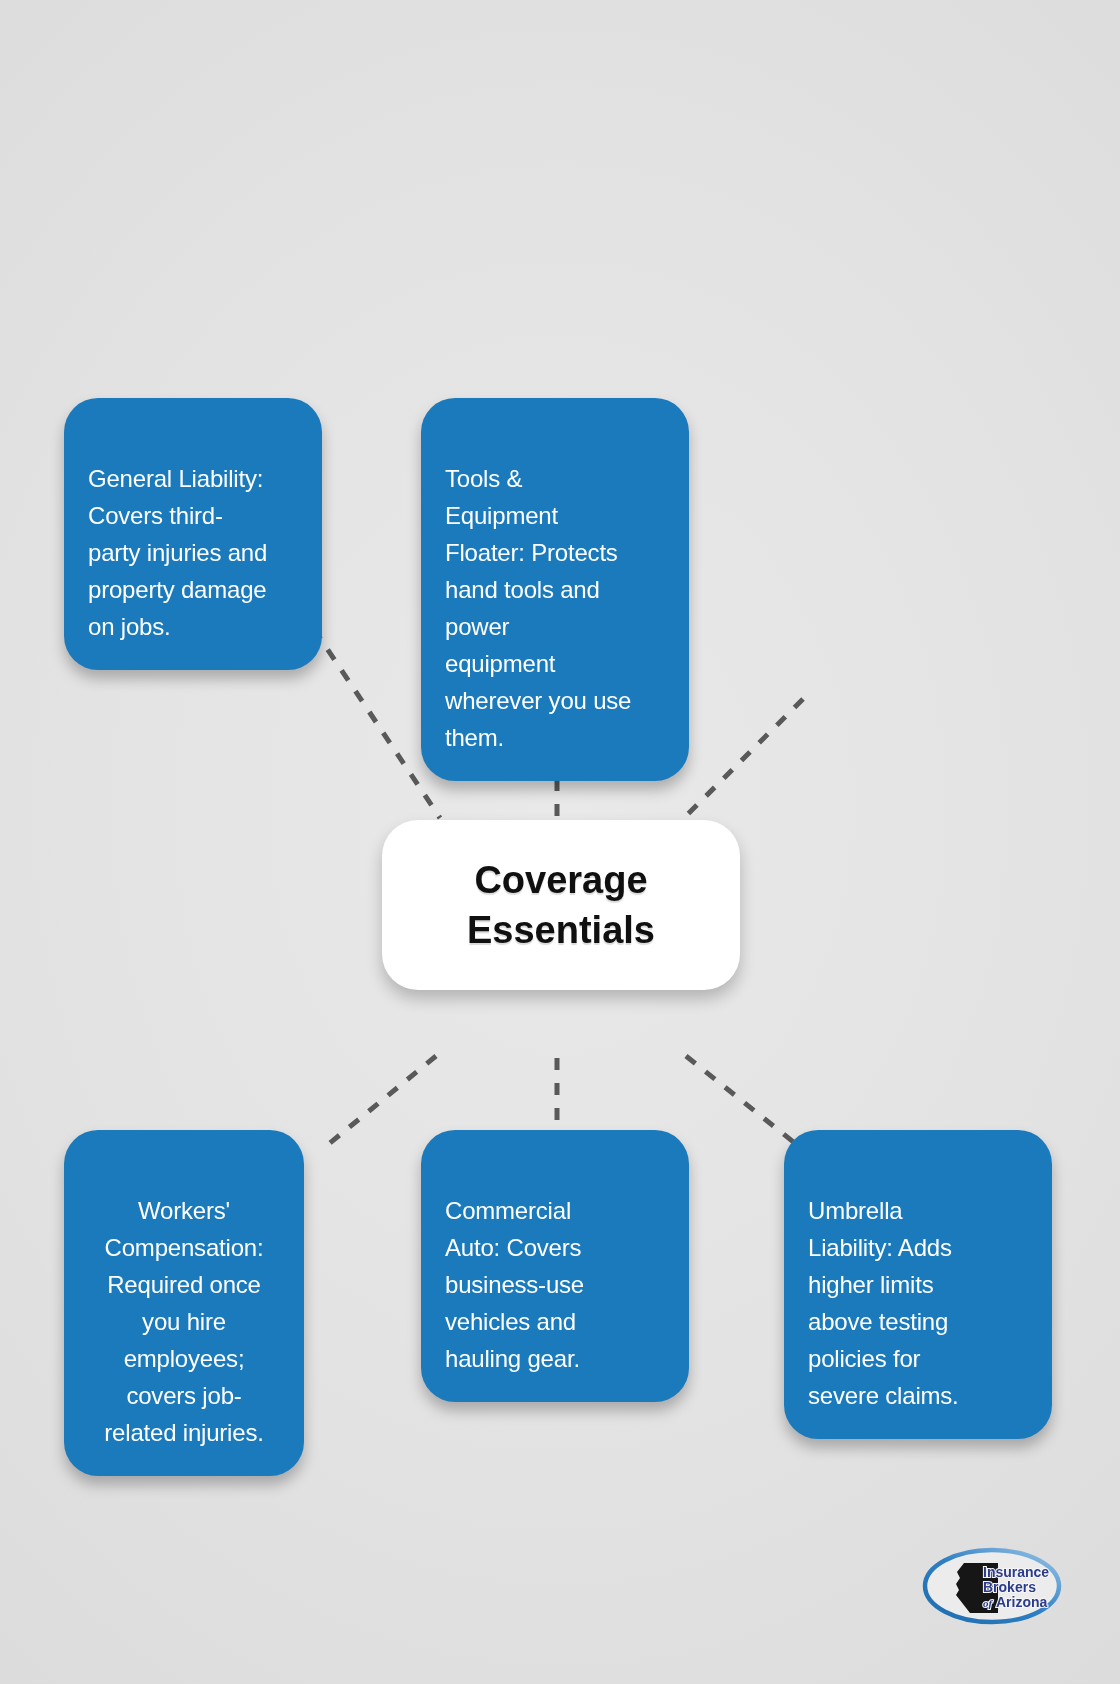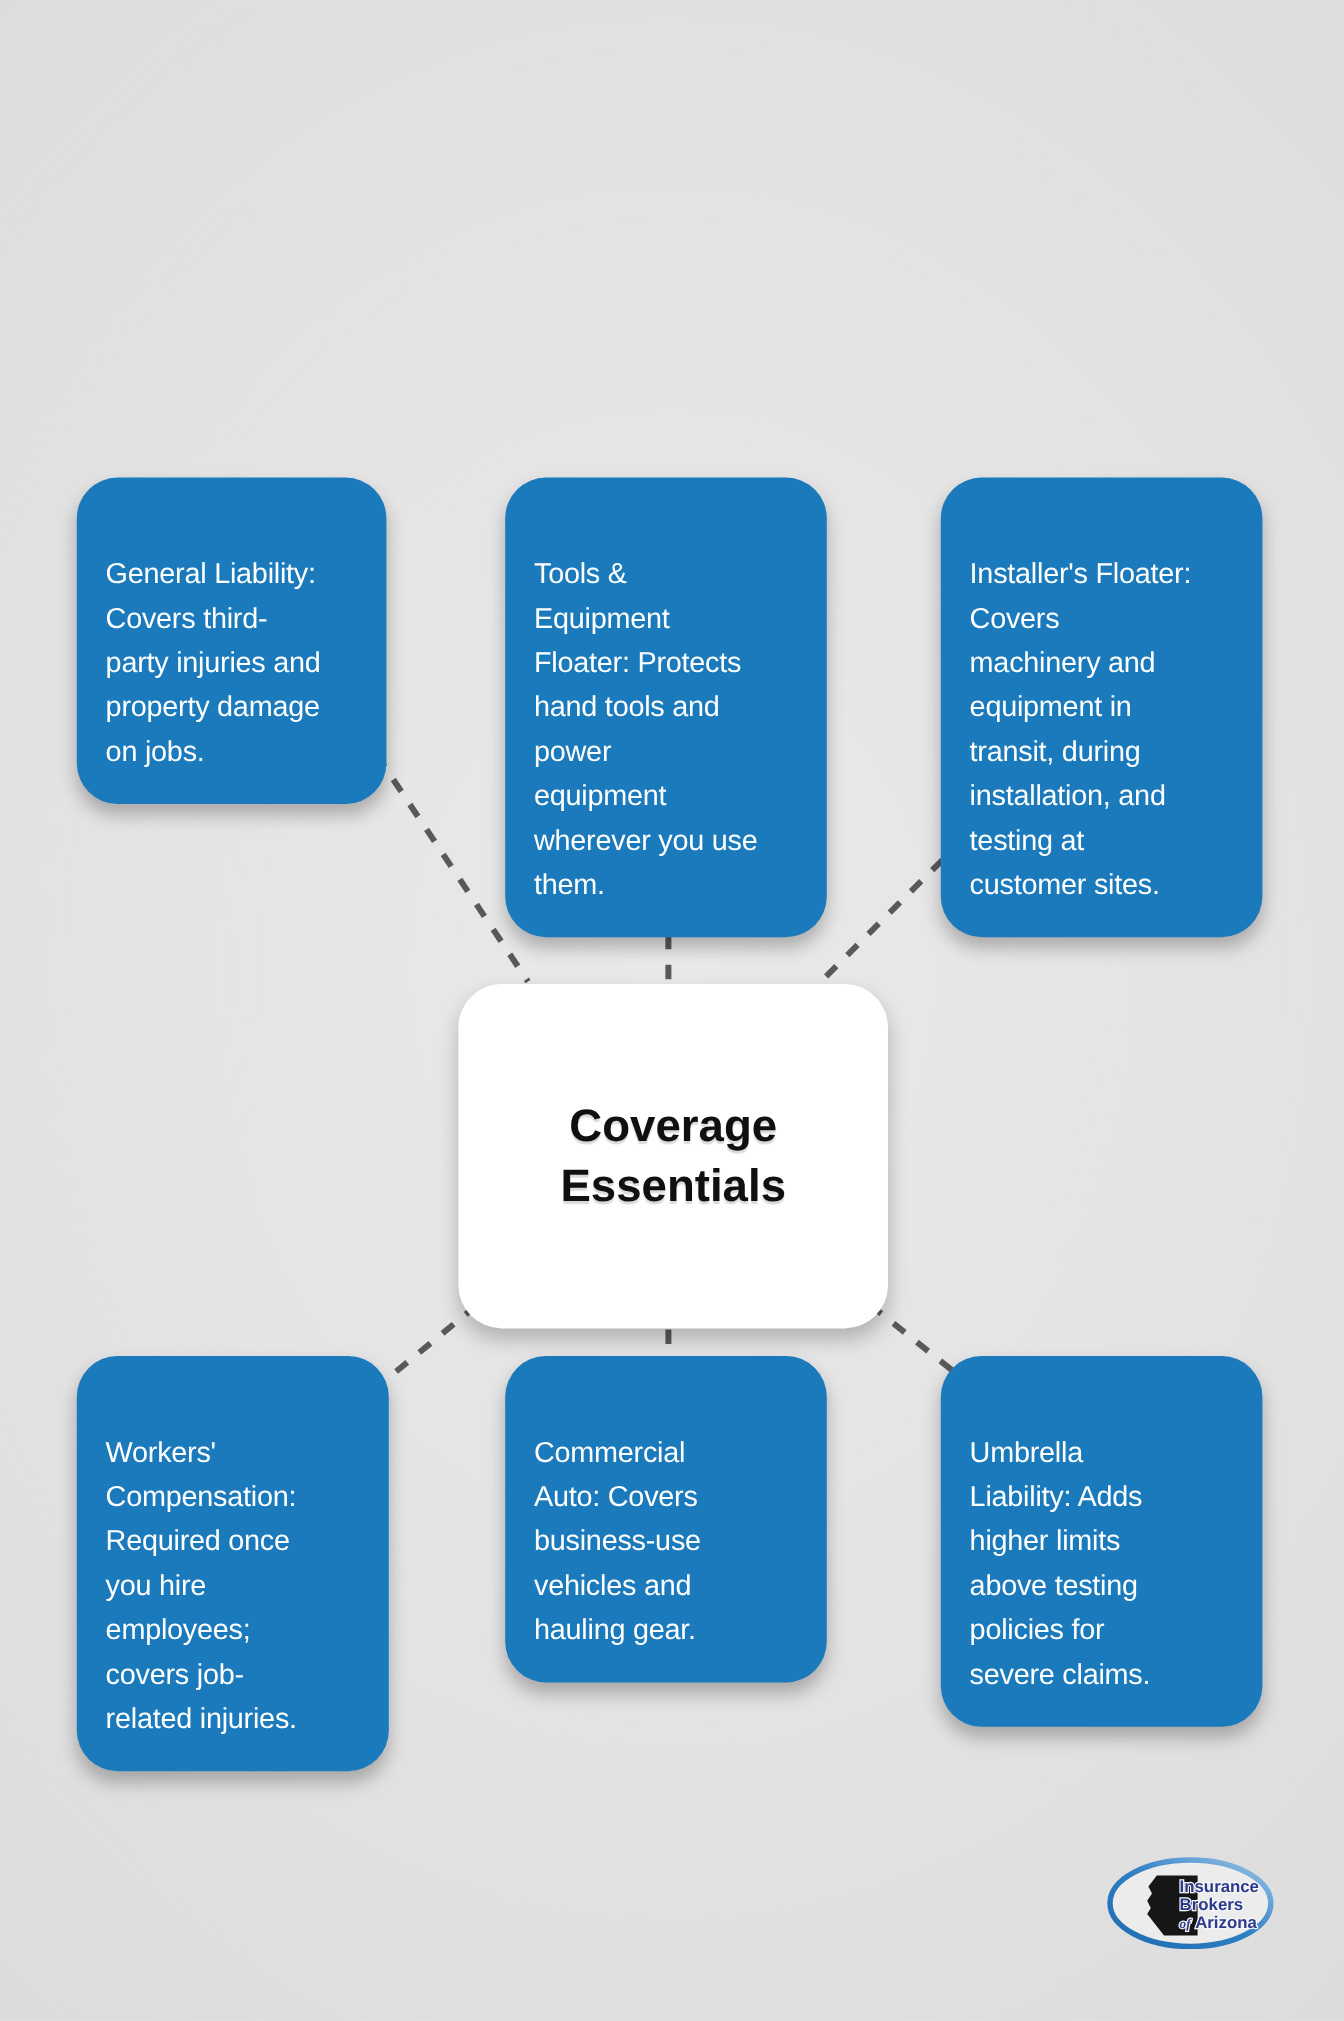--- a/index.html
+++ b/index.html
@@ -53,30 +53,30 @@
     color: #ffffff;
     font-size: 24px;
     line-height: 37px;
     letter-spacing: -0.2px;
     white-space: pre-line;
     box-shadow: 0 9px 14px rgba(0,0,0,0.25);
   }
   .node-tl { left: 64px;  top: 398px; width: 258px; }
   .node-tm { left: 421px; top: 398px; width: 268px; }
   .node-tr { left: 784px; top: 398px; width: 268px; }
-  .node-bl { left: 64px;  top: 1130px; width: 260px; }
+  .node-bl { left: 64px;  top: 1130px; width: 240px; text-align: center; }
   .node-bm { left: 421px; top: 1130px; width: 268px; }
   .node-br { left: 784px; top: 1130px; width: 268px; }
   .center-node {
     position: absolute;
     z-index: 3;
     left: 382px;
     top: 820px;
     width: 358px;
-    height: 287px;
+    height: 170px;
     background: #ffffff;
     border-radius: 36px;
     box-shadow: 0 9px 16px rgba(0,0,0,0.22);
     display: flex;
     align-items: center;
     justify-content: center;
   }
   .center-label {
     font-size: 38px;
     line-height: 50px;
@@ -139,30 +139,20 @@
   </div>
 
   <div class="node node-tl">
     <span>General Liability:
 Covers third-
 party injuries and
 property damage
 on jobs.</span>
   </div>
 
-  <div class="node node-tr">
-    <span>Installer's Floater:
-Covers
-machinery and
-equipment in
-transit, during
-installation, and
-testing at
-customer sites.</span>
-  </div>
 
   <div class="node node-bl">
     <span>Workers'
 Compensation:
 Required once
 you hire
 employees;
 covers job-
 related injuries.</span>
   </div>

